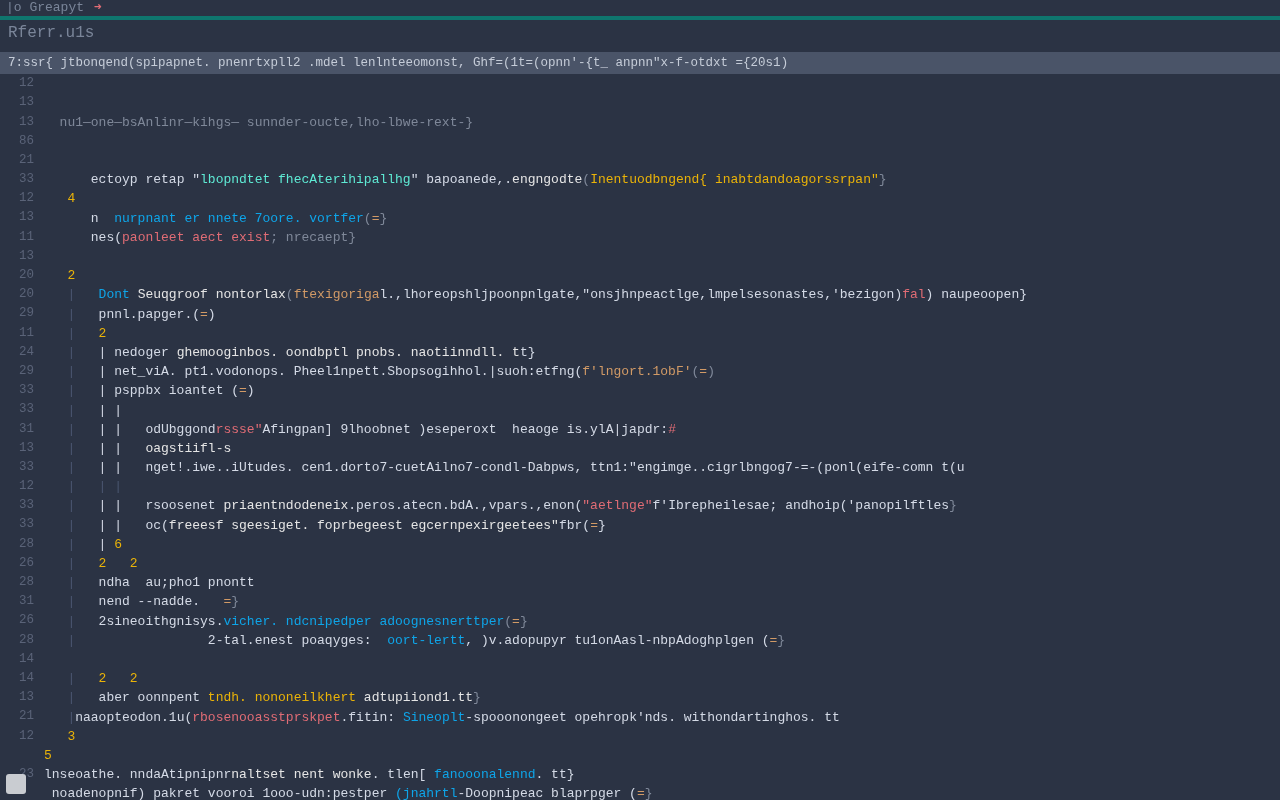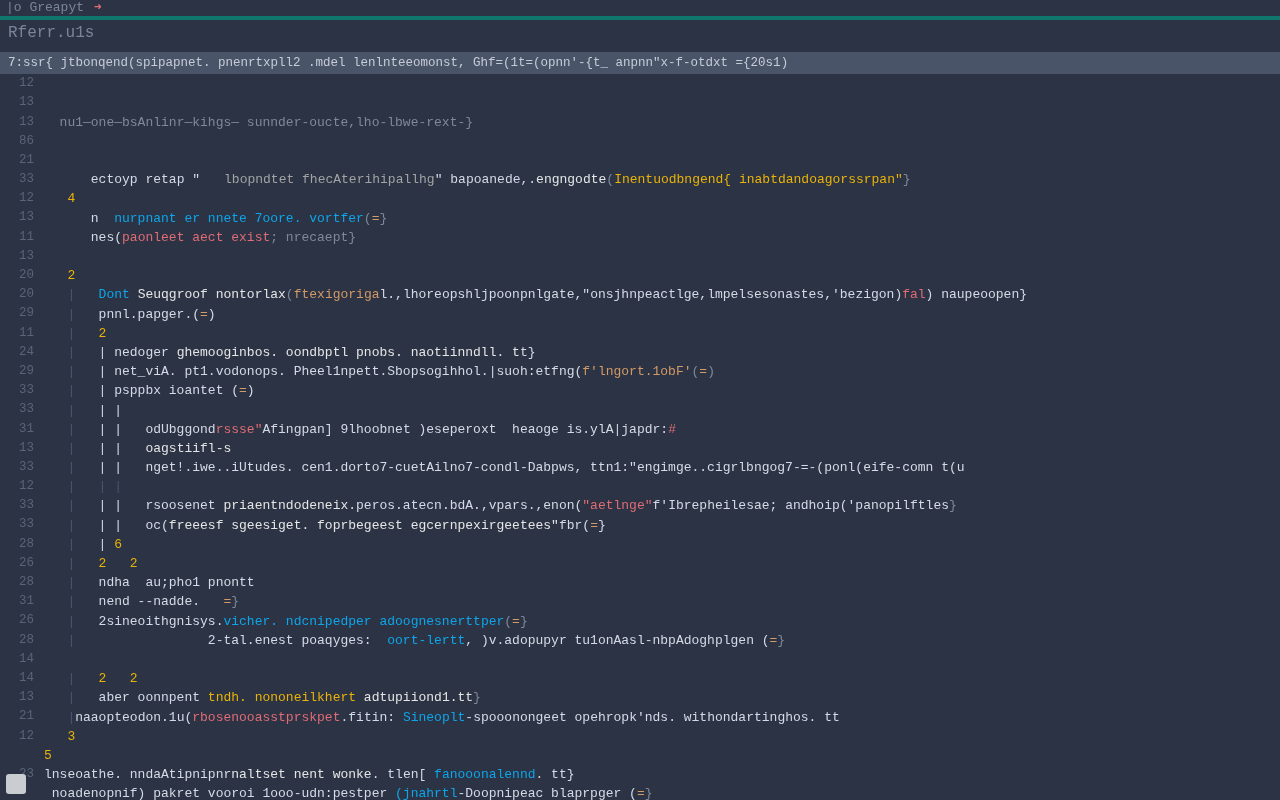--- a/index.html
+++ b/index.html
@@ -66,21 +66,21 @@
   flex: 1;
   white-space: pre;
   overflow: hidden;
 }
 .code div { height: 19.2px; }
 .tk-yellow { color: #eab308; }
 .tk-orange { color: #d19a66; }
 .tk-red { color: #e06c75; }
 .tk-blue { color: #0ea5e9; }
 .tk-green { color: #e5e5e5; }
-.tk-cyan { color: #a3a3a3; margin-left: 24px; }
+.tk-cyan { color: #5eead4; }
 .tk-grey { color: #7f8899; }
 .tk-white { color: #d4dae6; }
 .pipe { color: #4a5670; }
 .bottom-icon {
   position: absolute;
   bottom: 6px;
   left: 6px;
   width: 20px;
   height: 20px;
   background: #c9ccd1;

